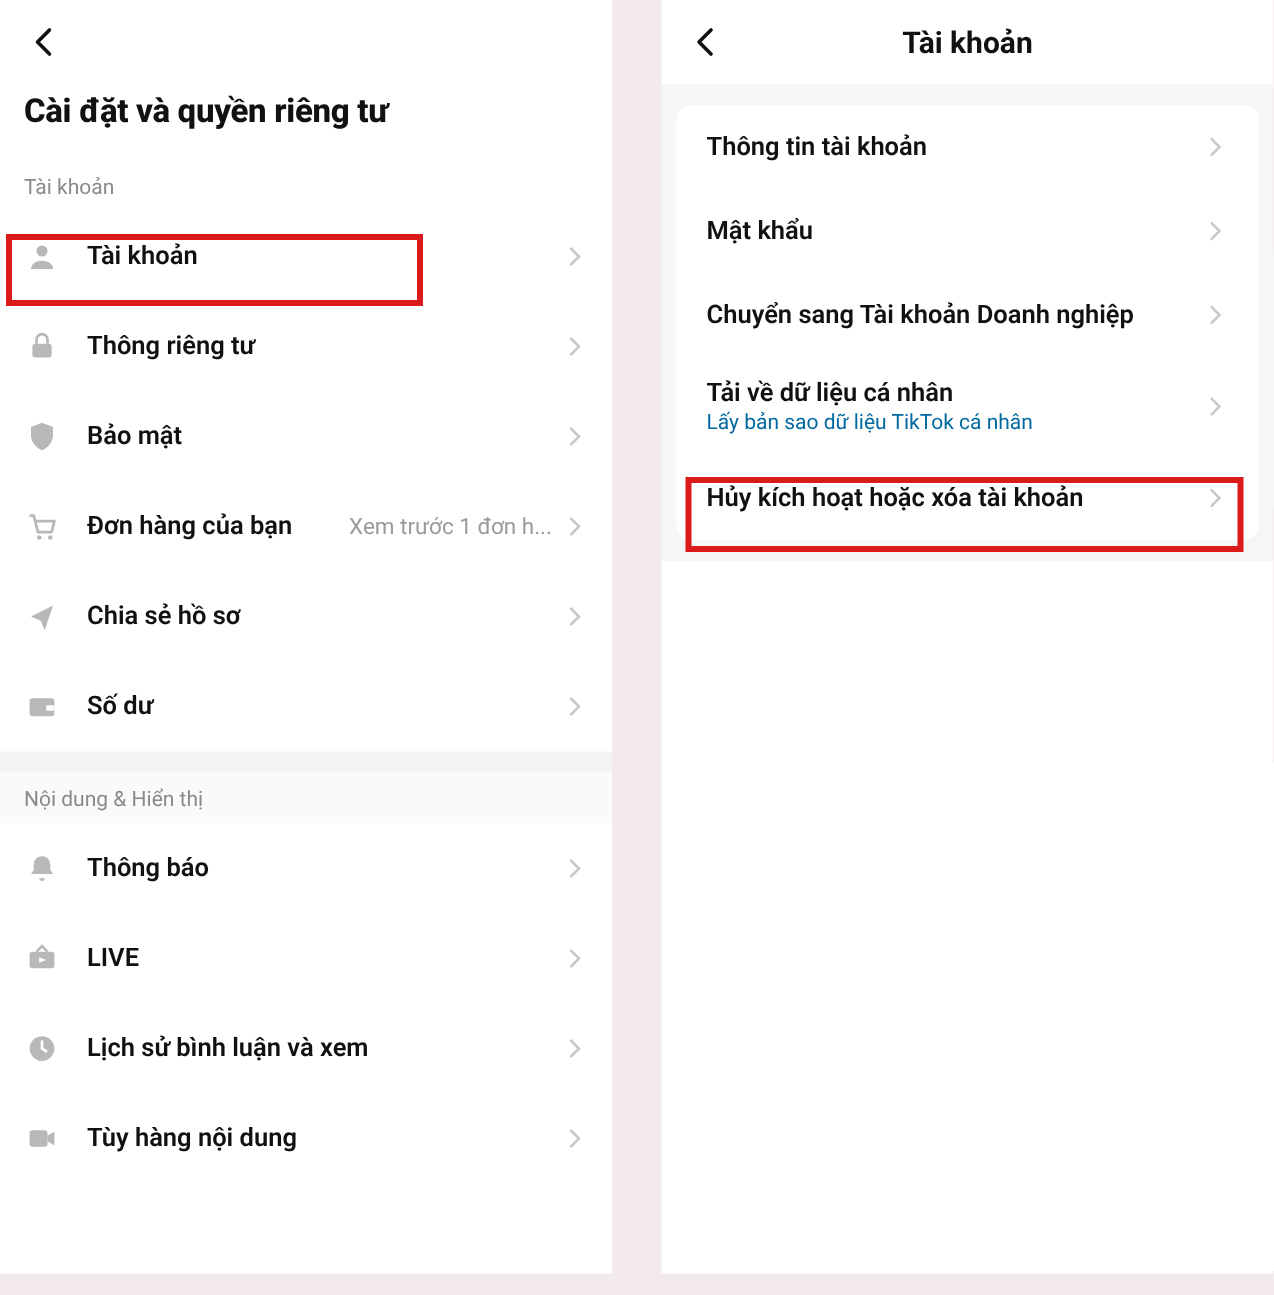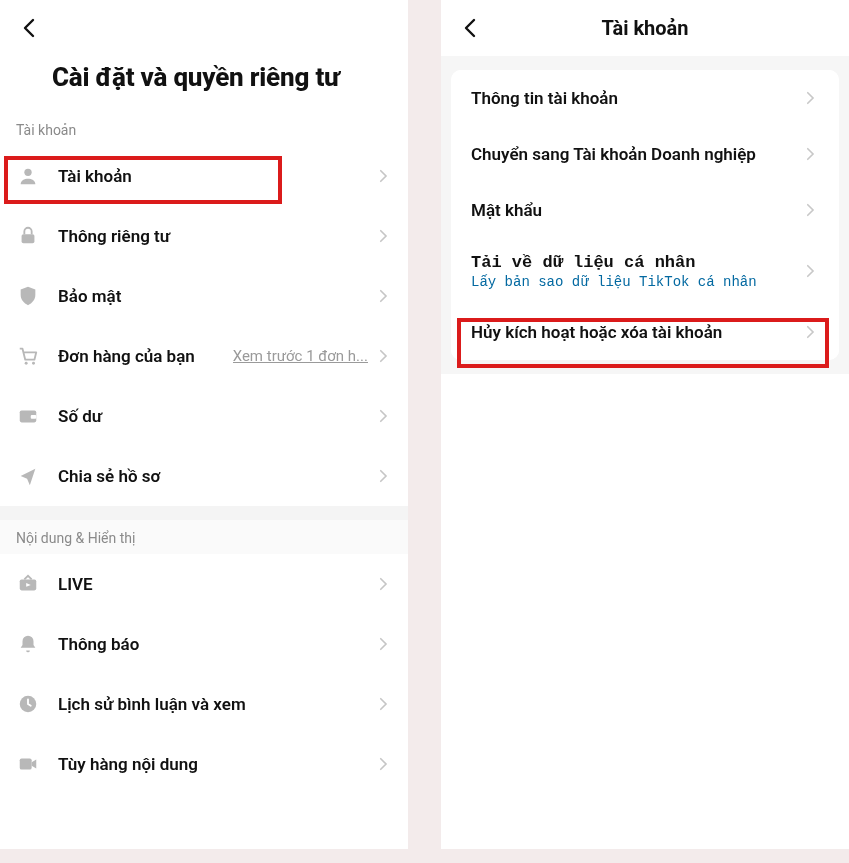--- a/index.html
+++ b/index.html
@@ -32,25 +32,24 @@
     cursor: pointer;
   }
   .hdr .title-center {
     flex: 1;
     text-align: center;
     font-size: 20px;
     font-weight: 700;
     margin-left: -36px; 
   }
   .big-title {
-    font-size: 26px;
+    font-size: 22px;
     font-weight: 800;
     padding: 6px 16px 20px 16px;
     letter-spacing: -0.2px;
-    margin-left: 36px;
   }
 
   .section-label {
     font-size: 14px;
     color: #8a8a8a;
     padding: 10px 16px 8px 16px;
     background: #fafafa;
   }
   .section-label.plain { background: #fff; }
 
@@ -79,21 +78,20 @@
     text-overflow: ellipsis;
   }
   .row .hint {
     font-size: 15px;
     color: #9a9a9a;
     max-width: 150px;
     white-space: nowrap;
     overflow: hidden;
     text-overflow: ellipsis;
     margin-right: 6px;
-    text-decoration: underline;
   }
   .row .chev {
     width: 18px; height: 18px;
     color: #c6c6c6;
     flex: 0 0 18px;
   }
   .gap {
     height: 14px;
     background: #f4f4f4;
   }
@@ -111,21 +109,21 @@
   .rrow .t {
     font-size: 17px;
     font-weight: 600;
     color: #111;
   }
   .rrow .sub {
     font-size: 14px;
     color: #0369a1;
     margin-top: 2px;
   }
-  .rrow.two { height: 66px; font-family: Liberation Mono, monospace; }
+  .rrow.two { height: 66px; }
   .rrow .chev { width: 18px; height: 18px; color: #c8c8c8; flex: 0 0 18px; }
 
   .sections-wrap {
     padding: 14px 10px;
     background: #f6f6f6;
   }
   .card {
     background: #fff;
     border-radius: 10px;
     overflow: hidden;
@@ -212,73 +210,73 @@
     <span class="chev">
       <svg viewBox="0 0 24 24" width="18" height="18">
           <path d="M9 5l7 7-7 7" stroke="currentColor" stroke-width="2.2" fill="none" stroke-linecap="round"></path>
         </svg>
     </span>
   </div>
 
   <div class="row">
     <span class="ico">
       <svg viewBox="0 0 24 24" width="22" height="22">
+          <path d="M4 12l16-8-6 18-3-7-7-3z" fill="currentColor"></path>
+        </svg>
+    </span>
+    <span class="lbl">Chia sẻ hồ sơ</span>
+    <span class="chev">
+      <svg viewBox="0 0 24 24" width="18" height="18">
+          <path d="M9 5l7 7-7 7" stroke="currentColor" stroke-width="2.2" fill="none" stroke-linecap="round"></path>
+        </svg>
+    </span>
+  </div>
+
+  <div class="row">
+    <span class="ico">
+      <svg viewBox="0 0 24 24" width="22" height="22">
           <rect x="3" y="6" width="18" height="13" rx="2" fill="currentColor"></rect>
           <rect x="15" y="11" width="6" height="4" rx="1" fill="#fff"></rect>
         </svg>
     </span>
     <span class="lbl">Số dư</span>
     <span class="chev">
       <svg viewBox="0 0 24 24" width="18" height="18">
           <path d="M9 5l7 7-7 7" stroke="currentColor" stroke-width="2.2" fill="none" stroke-linecap="round"></path>
         </svg>
     </span>
   </div>
 
-  <div class="row">
-    <span class="ico">
-      <svg viewBox="0 0 24 24" width="22" height="22">
-          <path d="M4 12l16-8-6 18-3-7-7-3z" fill="currentColor"></path>
-        </svg>
-    </span>
-    <span class="lbl">Chia sẻ hồ sơ</span>
-    <span class="chev">
-      <svg viewBox="0 0 24 24" width="18" height="18">
-          <path d="M9 5l7 7-7 7" stroke="currentColor" stroke-width="2.2" fill="none" stroke-linecap="round"></path>
-        </svg>
-    </span>
-  </div>
-
   <div class="gap"></div>
   <div class="section-label">Nội dung &amp; Hiển thị</div>
+
+  <div class="row">
+    <span class="ico">
+      <svg viewBox="0 0 24 24" width="22" height="22">
+          <path d="M12 3a6 6 0 00-6 6v4l-2 3h16l-2-3V9a6 6 0 00-6-6z" fill="currentColor"></path>
+          <path d="M10 19a2 2 0 004 0" fill="currentColor"></path>
+        </svg>
+    </span>
+    <span class="lbl">Thông báo</span>
+    <span class="chev">
+      <svg viewBox="0 0 24 24" width="18" height="18">
+          <path d="M9 5l7 7-7 7" stroke="currentColor" stroke-width="2.2" fill="none" stroke-linecap="round"></path>
+        </svg>
+    </span>
+  </div>
 
   <div class="row">
     <span class="ico">
       <svg viewBox="0 0 24 24" width="22" height="22">
           <rect x="3" y="7" width="18" height="12" rx="2" fill="currentColor"></rect>
           <path d="M8 7l4-4 4 4" stroke="currentColor" stroke-width="2" fill="none"></path>
           <path d="M10 11l5 2-5 2z" fill="#fff"></path>
         </svg>
     </span>
     <span class="lbl">LIVE</span>
-    <span class="chev">
-      <svg viewBox="0 0 24 24" width="18" height="18">
-          <path d="M9 5l7 7-7 7" stroke="currentColor" stroke-width="2.2" fill="none" stroke-linecap="round"></path>
-        </svg>
-    </span>
-  </div>
-
-  <div class="row">
-    <span class="ico">
-      <svg viewBox="0 0 24 24" width="22" height="22">
-          <path d="M12 3a6 6 0 00-6 6v4l-2 3h16l-2-3V9a6 6 0 00-6-6z" fill="currentColor"></path>
-          <path d="M10 19a2 2 0 004 0" fill="currentColor"></path>
-        </svg>
-    </span>
-    <span class="lbl">Thông báo</span>
     <span class="chev">
       <svg viewBox="0 0 24 24" width="18" height="18">
           <path d="M9 5l7 7-7 7" stroke="currentColor" stroke-width="2.2" fill="none" stroke-linecap="round"></path>
         </svg>
     </span>
   </div>
 
   <div class="row">
     <span class="ico">
       <svg viewBox="0 0 24 24" width="22" height="22">
@@ -332,32 +330,32 @@
           </div>
         <span class="chev">
           <svg viewBox="0 0 24 24" width="18" height="18">
               <path d="M9 5l7 7-7 7" stroke="currentColor" stroke-width="2.2" fill="none" stroke-linecap="round"></path>
             </svg>
         </span>
       </div>
 
       <div class="rrow single">
         <div class="col">
+            <span class="t">Mật khẩu</span>
+          </div>
+        <span class="chev">
+          <svg viewBox="0 0 24 24" width="18" height="18">
+              <path d="M9 5l7 7-7 7" stroke="currentColor" stroke-width="2.2" fill="none" stroke-linecap="round"></path>
+            </svg>
+        </span>
+      </div>
+
+      <div class="rrow single">
+        <div class="col">
             <span class="t">Chuyển sang Tài khoản Doanh nghiệp</span>
-          </div>
-        <span class="chev">
-          <svg viewBox="0 0 24 24" width="18" height="18">
-              <path d="M9 5l7 7-7 7" stroke="currentColor" stroke-width="2.2" fill="none" stroke-linecap="round"></path>
-            </svg>
-        </span>
-      </div>
-
-      <div class="rrow single">
-        <div class="col">
-            <span class="t">Mật khẩu</span>
           </div>
         <span class="chev">
           <svg viewBox="0 0 24 24" width="18" height="18">
               <path d="M9 5l7 7-7 7" stroke="currentColor" stroke-width="2.2" fill="none" stroke-linecap="round"></path>
             </svg>
         </span>
       </div>
 
       <div class="rrow two">
         <div class="col">

